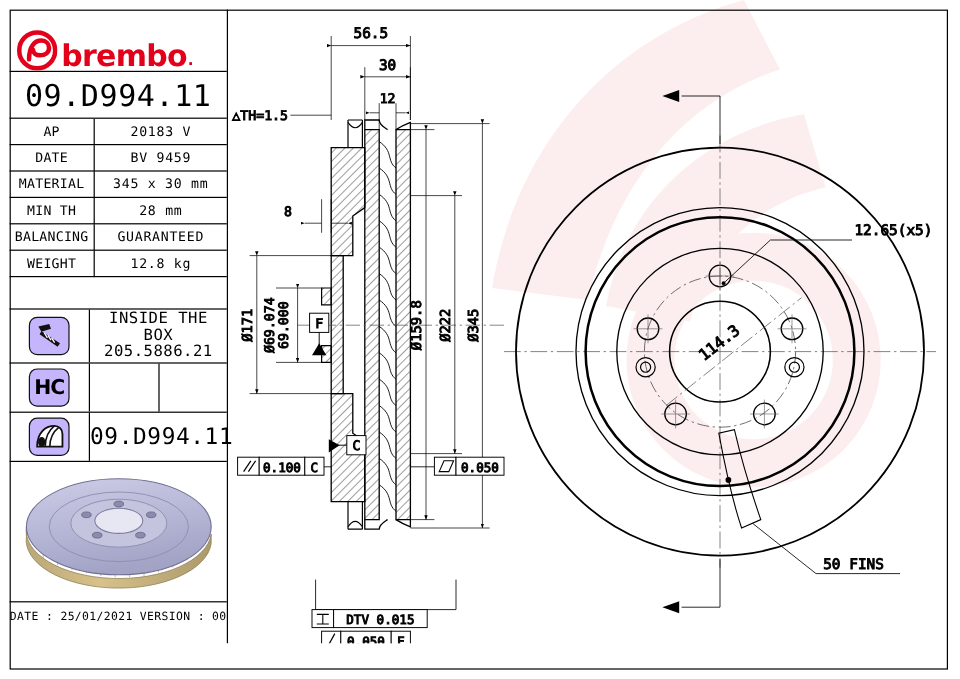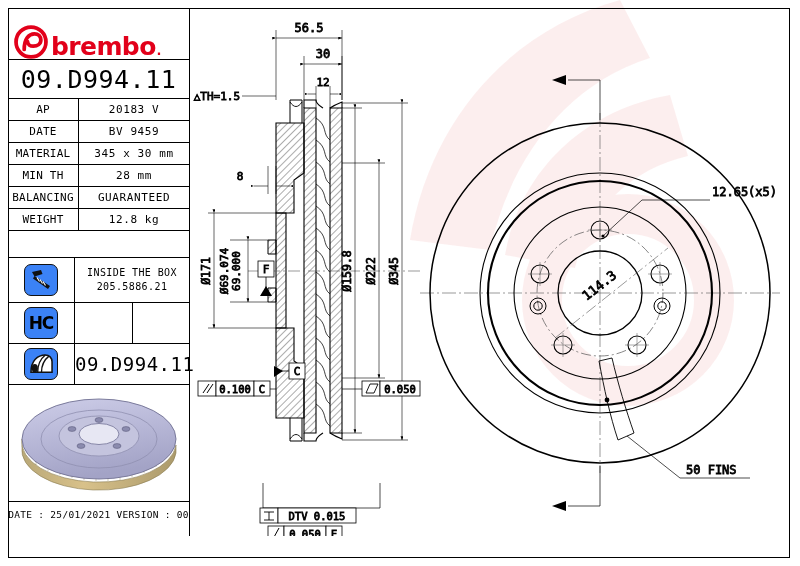--- a/index.html
+++ b/index.html
@@ -30,23 +30,23 @@
   table.spec td{border-bottom:1px solid #000;height:21px;font-size:11px;
                 font-family:"DejaVu Sans Mono",monospace;padding:0 2px;}
   td.k{width:66px;text-align:center;border-right:1px solid #000;font-size:9.5px;letter-spacing:.2px;}
   td.v{text-align:center;font-size:12.5px;letter-spacing:.6px;}
 
   .blankrow{height:26px;border-bottom:1.2px solid #000;}
   .iconrow{display:flex;align-items:center;border-bottom:1.2px solid #000;min-height:44px;}
   .iconcell{width:66px;flex:0 0 66px;display:flex;align-items:center;justify-content:center;
             border-right:1px solid #000;align-self:stretch;}
   .iconbox{width:32px;height:30px;border:1.6px solid #111;border-radius:7px;
-           display:flex;align-items:center;justify-content:center;background:#3b82f6;}
+           display:flex;align-items:center;justify-content:center;background:#c4b5fd;}
   .hc-txt{font-family:"DejaVu Sans",sans-serif;font-weight:bold;font-size:17px;letter-spacing:-1px;}
-  .boxtxt{flex:1;text-align:center;font-family:"DejaVu Sans Mono",monospace;font-size:10px;
+  .boxtxt{flex:1;text-align:center;font-family:"DejaVu Sans Mono",monospace;font-size:13px;
           line-height:14px;letter-spacing:.4px;}
   .pn2{flex:1;text-align:center;font-family:"DejaVu Sans Mono",monospace;font-size:19px;letter-spacing:.5px;}
   .photo-cell{height:116px;border-bottom:1.2px solid #000;position:relative;overflow:hidden;}
   .photo-cell svg{position:absolute;left:50%;top:50%;transform:translate(-50%,-50%);}
   .date-cell{height:18px;display:flex;align-items:flex-end;justify-content:center;}
   .date-cell span{font-family:"DejaVu Sans Mono",monospace;font-size:9.5px;letter-spacing:.3px;}
 
   
   #draw{position:absolute;left:190px;top:8px;width:600px;height:528px;}
   #draw svg{display:block;}

